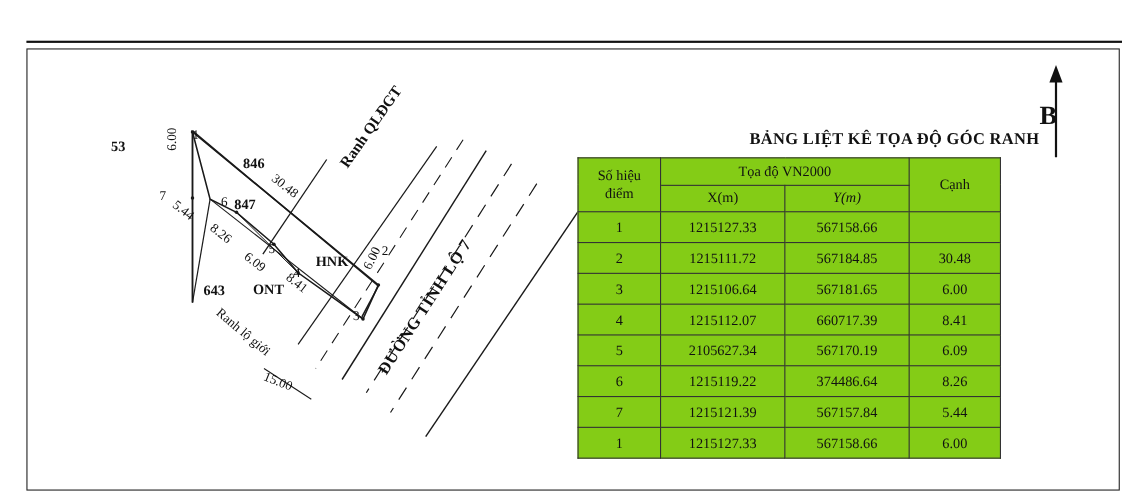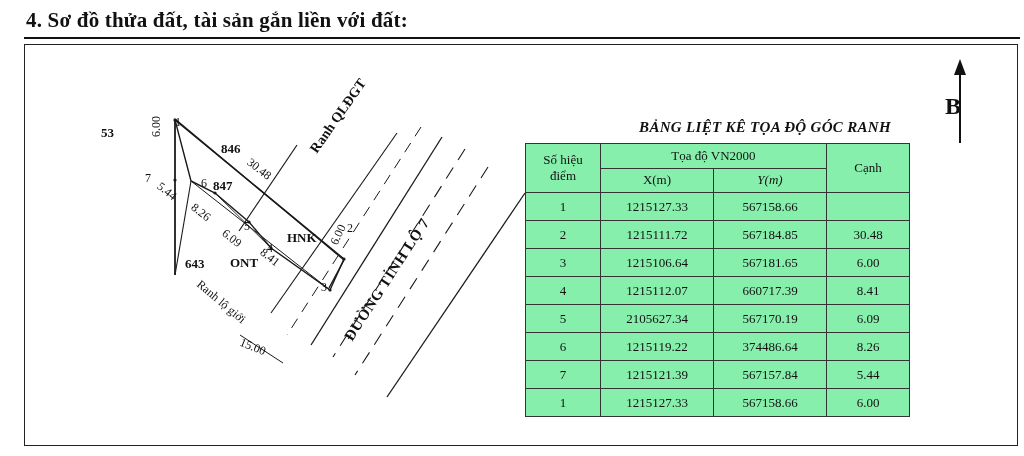--- a/index.html
+++ b/index.html
@@ -82,36 +82,35 @@
     font-size: 24px;
     font-weight: bold;
     font-family: "Liberation Serif", serif;
   }
   
   #table-title {
     position: absolute;
     left: 560px;
     top: 74px;
     width: 360px;
-    text-align: center;
+    text-align: right;
     font-size: 15px;
     font-weight: bold;
     font-family: "Liberation Serif", serif;
     letter-spacing: 0.3px;
     white-space: nowrap;
-    font-style: italic;
   }
   #coord-table {
     position: absolute;
     left: 500px;
     top: 98px;
     border-collapse: collapse;
     font-family: "Liberation Serif", serif;
     font-size: 13px;
-    background: #86efac;
+    background: #84cc16;
     padding-left: 42px;
   }
   #coord-table td, #coord-table th {
     border: 1px solid #333;
     text-align: center;
     font-weight: normal;
     padding: 0;
   }
   #coord-table th {
     height: 22px;
@@ -126,21 +125,20 @@
   .col-c  { width: 82px; }
   .hdr-id { height: 48px !important; }
   .side-cell { font-size: 13px; }
   .edge-spacer { border-top: none !important; border-bottom: none !important; }
 </style>
 </head>
 <body>
 
 <div id="page">
 
-  <div id="heading">4. Sơ đồ thửa đất, tài sản gắn liền với đất:</div>
   <div id="heading-rule"></div>
 
   <div id="frame">
 
     <div id="sketch">
       <svg width="520" height="400" viewBox="0 0 520 400">
         <g stroke="#1a1a1a" fill="none" stroke-width="1.4">
 
           <path d="M150,74 L150,230" stroke-width="1.3"></path>
           <path d="M150,74 L319,215"></path>

